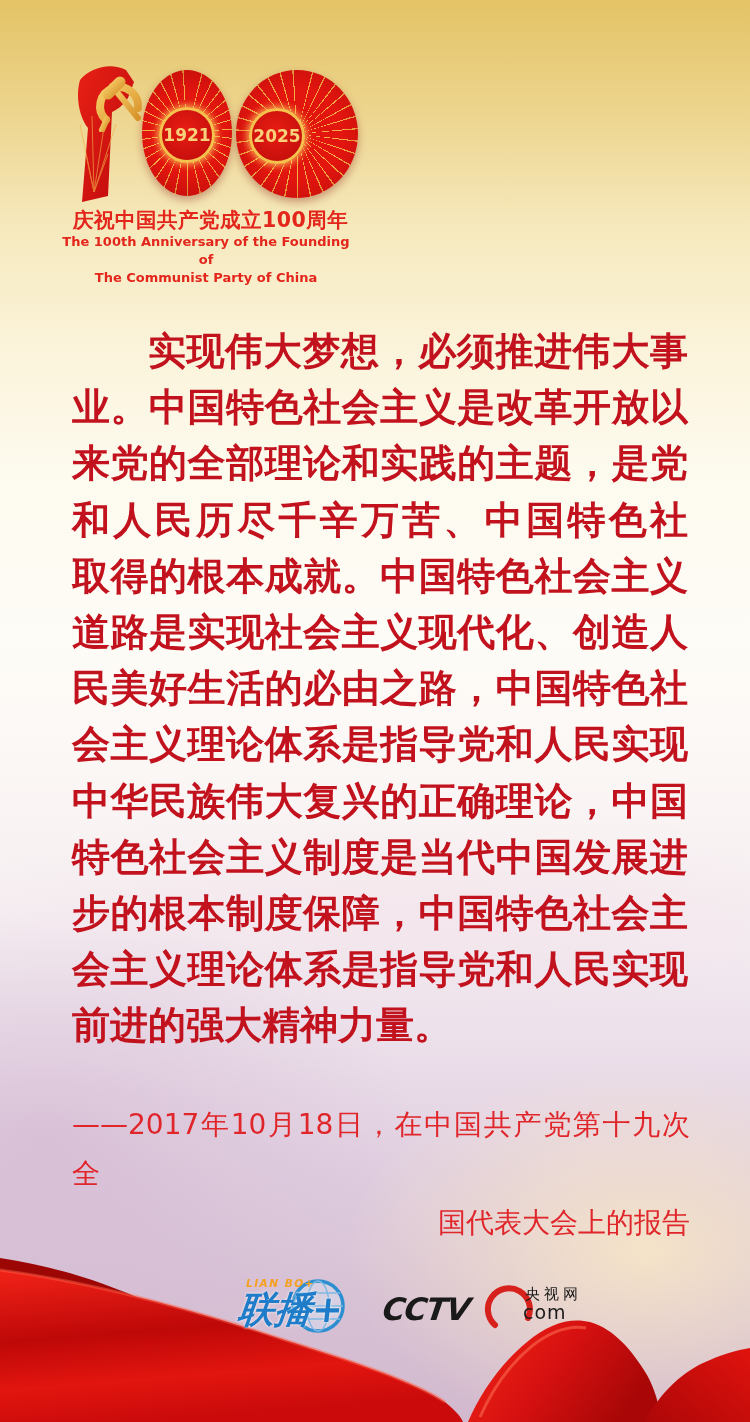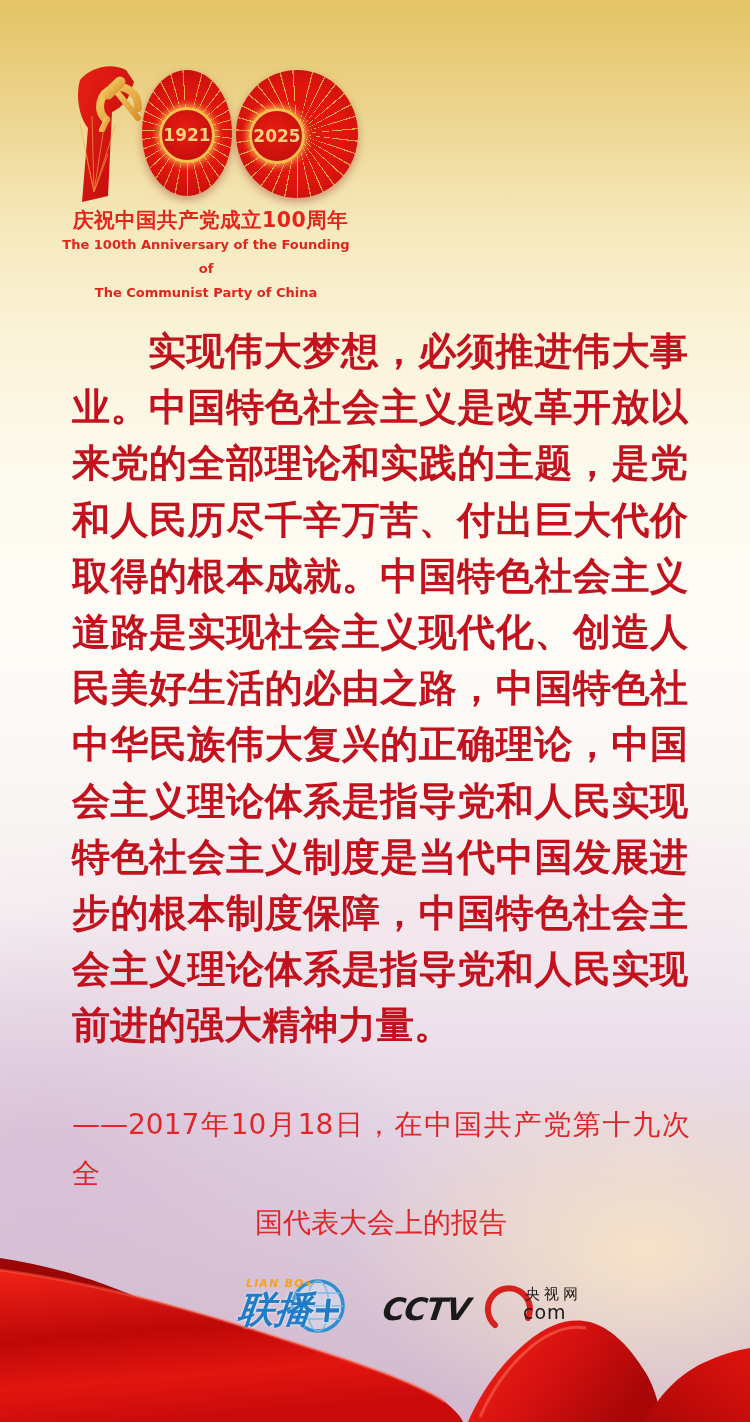--- a/index.html
+++ b/index.html
@@ -26,32 +26,32 @@
     background:radial-gradient(circle at 45% 40%, #E81D13, #C50E0C 80%);
     border:3px solid #F5C24E;box-shadow:0 0 7px 2px rgba(250,200,90,0.85);
     color:#F7D27A;font-weight:bold;font-size:17px;line-height:50px;text-align:center;}
   .inner1{left:89px;top:45px;}
   .inner2{left:179px;top:46px;}
   .hs{position:absolute;left:24px;top:12px;width:52px;height:58px;}
   
   .title-cn{position:absolute;left:73px;top:206px;width:270px;
     font-size:20.5px;font-weight:bold;color:#E3251B;letter-spacing:0.5px;white-space:nowrap;}
   .title-en{position:absolute;left:60px;top:233px;width:292px;text-align:center;
-    font-size:13px;font-weight:bold;color:#E3251B;line-height:24px;}
+    font-size:13px;font-weight:bold;color:#E3251B;line-height:18px;}
   
   .quote{position:absolute;left:72px;top:323px;width:616px;color:#C2121E;
     font-size:38px;font-weight:bold;line-height:56.2px;}
   .qline{text-align:justify;text-align-last:justify;height:56.2px;overflow:visible;}
   .qline.first{padding-left:76px;}
   .qline.last{text-align-last:left;}
   
   .attr{position:absolute;left:72px;top:1100px;width:618px;color:#E0262A;
     font-size:28px;font-weight:normal;line-height:49px;}
   .aline1{text-align:justify;text-align-last:justify;}
-  .aline2{text-align:center;}
+  .aline2{text-align:right;}
   
   .ribbons{position:absolute;left:0;bottom:0;width:750px;height:210px;}
   
   .lianbo{position:absolute;left:208px;top:1274px;width:140px;height:56px;}
   .lianbo .globe{position:absolute;left:82px;top:4px;width:56px;height:56px;}
   .lianbo .tagline{position:absolute;left:38px;top:3px;font-size:10.5px;font-weight:bold;
     font-style:italic;color:#F5A01E;letter-spacing:1.5px;white-space:nowrap;}
   .lianbo .name{position:absolute;left:30px;top:11px;font-size:37px;font-weight:bold;
     font-style:italic;color:#1E7CC8;transform:skewX(-6deg);
     text-shadow:0 0 3px rgba(255,255,255,0.9);white-space:nowrap;}
@@ -110,26 +110,26 @@
   <div class="title-cn">庆祝中国共产党成立100周年</div>
   <div class="title-en">
     <div>The 100th Anniversary of the Founding of</div>
     <div>The Communist Party of China</div>
   </div>
 
   <div class="quote">
     <div class="qline first">实现伟大梦想，必须推进伟大事</div>
     <div class="qline">业。中国特色社会主义是改革开放以</div>
     <div class="qline">来党的全部理论和实践的主题，是党</div>
-    <div class="qline">和人民历尽千辛万苦、付出巨大代价</div>
+    <div class="qline">和人民历尽千辛万苦、中国特色社</div>
     <div class="qline">取得的根本成就。中国特色社会主义</div>
     <div class="qline">道路是实现社会主义现代化、创造人</div>
     <div class="qline">民美好生活的必由之路，中国特色社</div>
+    <div class="qline">会主义理论体系是指导党和人民实现</div>
     <div class="qline">中华民族伟大复兴的正确理论，中国</div>
-    <div class="qline">会主义理论体系是指导党和人民实现</div>
     <div class="qline">特色社会主义制度是当代中国发展进</div>
     <div class="qline">步的根本制度保障，中国特色社会主</div>
     <div class="qline">会主义理论体系是指导党和人民实现</div>
     <div class="qline last">前进的强大精神力量。</div>
   </div>
 
   <div class="attr">
     <div class="aline1">——2017年10月18日，在中国共产党第十九次全</div>
     <div class="aline2">国代表大会上的报告</div>
   </div>

